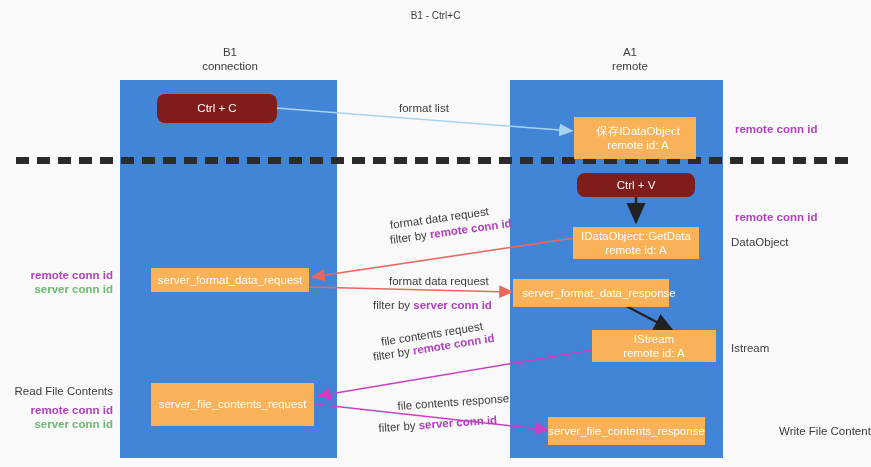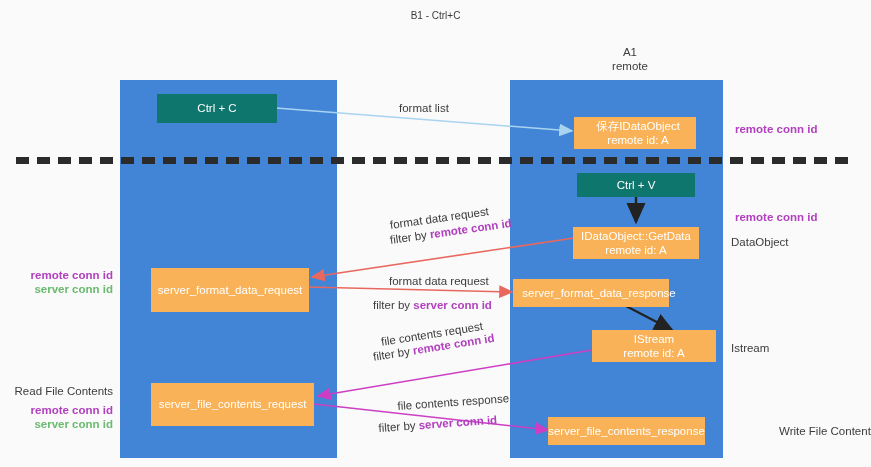--- a/index.html
+++ b/index.html
@@ -68,21 +68,21 @@
     display: flex;
     flex-direction: column;
     align-items: center;
     justify-content: center;
     color: #ffffff;
     font-size: 11.5px;
     line-height: 14.5px;
     text-align: center;
     padding: 2px 4px;
   }
-  .box.green  { background: #0f766e; }
+  .box.green  { background: #7f1d1d; border-radius: 8px; }
   .box.orange { background: #f9b257; }
   .box span { display: block; white-space: nowrap; }
 
   
   .side-label {
     position: absolute;
     font-size: 11.5px;
     line-height: 14.5px;
     white-space: nowrap;
   }
@@ -112,20 +112,24 @@
 </style>
 </head>
 <body>
 
 <div class="canvas">
 
   <div class="title">
     <div>B1 - Ctrl+C</div>
   </div>
 
+  <div class="col-head" style="left:120px; top:45px; width:220px;">
+    <span class="l1">B1</span>
+    <span class="l2">connection</span>
+  </div>
   <div class="col-head" style="left:510px; top:45px; width:240px;">
     <span class="l1">A1</span>
     <span class="l2">remote</span>
   </div>
 
   <div class="lane" style="left:120px; top:80px; width:217px; height:378px;"></div>
   <div class="lane" style="left:510px; top:80px; width:213px; height:378px;"></div>
 
   <svg class="overlay" viewBox="0 0 871 467">
     <defs>
@@ -157,29 +161,29 @@
 
     <path d="M314,404 L548,430" stroke="#cc3fc4" stroke-width="1.6" fill="none" marker-end="url(#ah-magenta)"></path>
   </svg>
 
   <div class="dashed-sep"></div>
 
   <div class="box green" style="left:157px; top:94px; width:120px; height:29px;">
     <span>Ctrl + C</span>
   </div>
 
-  <div class="box orange" style="left:151px; top:268px; width:158px; height:44px;">
+  <div class="box orange" style="left:151px; top:268px; width:158px; height:24px;">
     <span>server_format_data_request</span>
   </div>
 
   <div class="box orange" style="left:151px; top:383px; width:163px; height:43px;">
     <span>server_file_contents_request</span>
   </div>
 
-  <div class="box orange" style="left:574px; top:117px; width:122px; height:32px;padding-left:10px;">
+  <div class="box orange" style="left:574px; top:117px; width:122px; height:42px;padding-left:10px;">
     <span>保存IDataObject</span>
     <span>remote id: A</span>
   </div>
 
   <div class="box green" style="left:577px; top:173px; width:118px; height:24px;">
     <span>Ctrl + V</span>
   </div>
 
   <div class="box orange" style="left:573px; top:227px; width:126px; height:32px;">
     <span>IDataObject::GetData</span>

